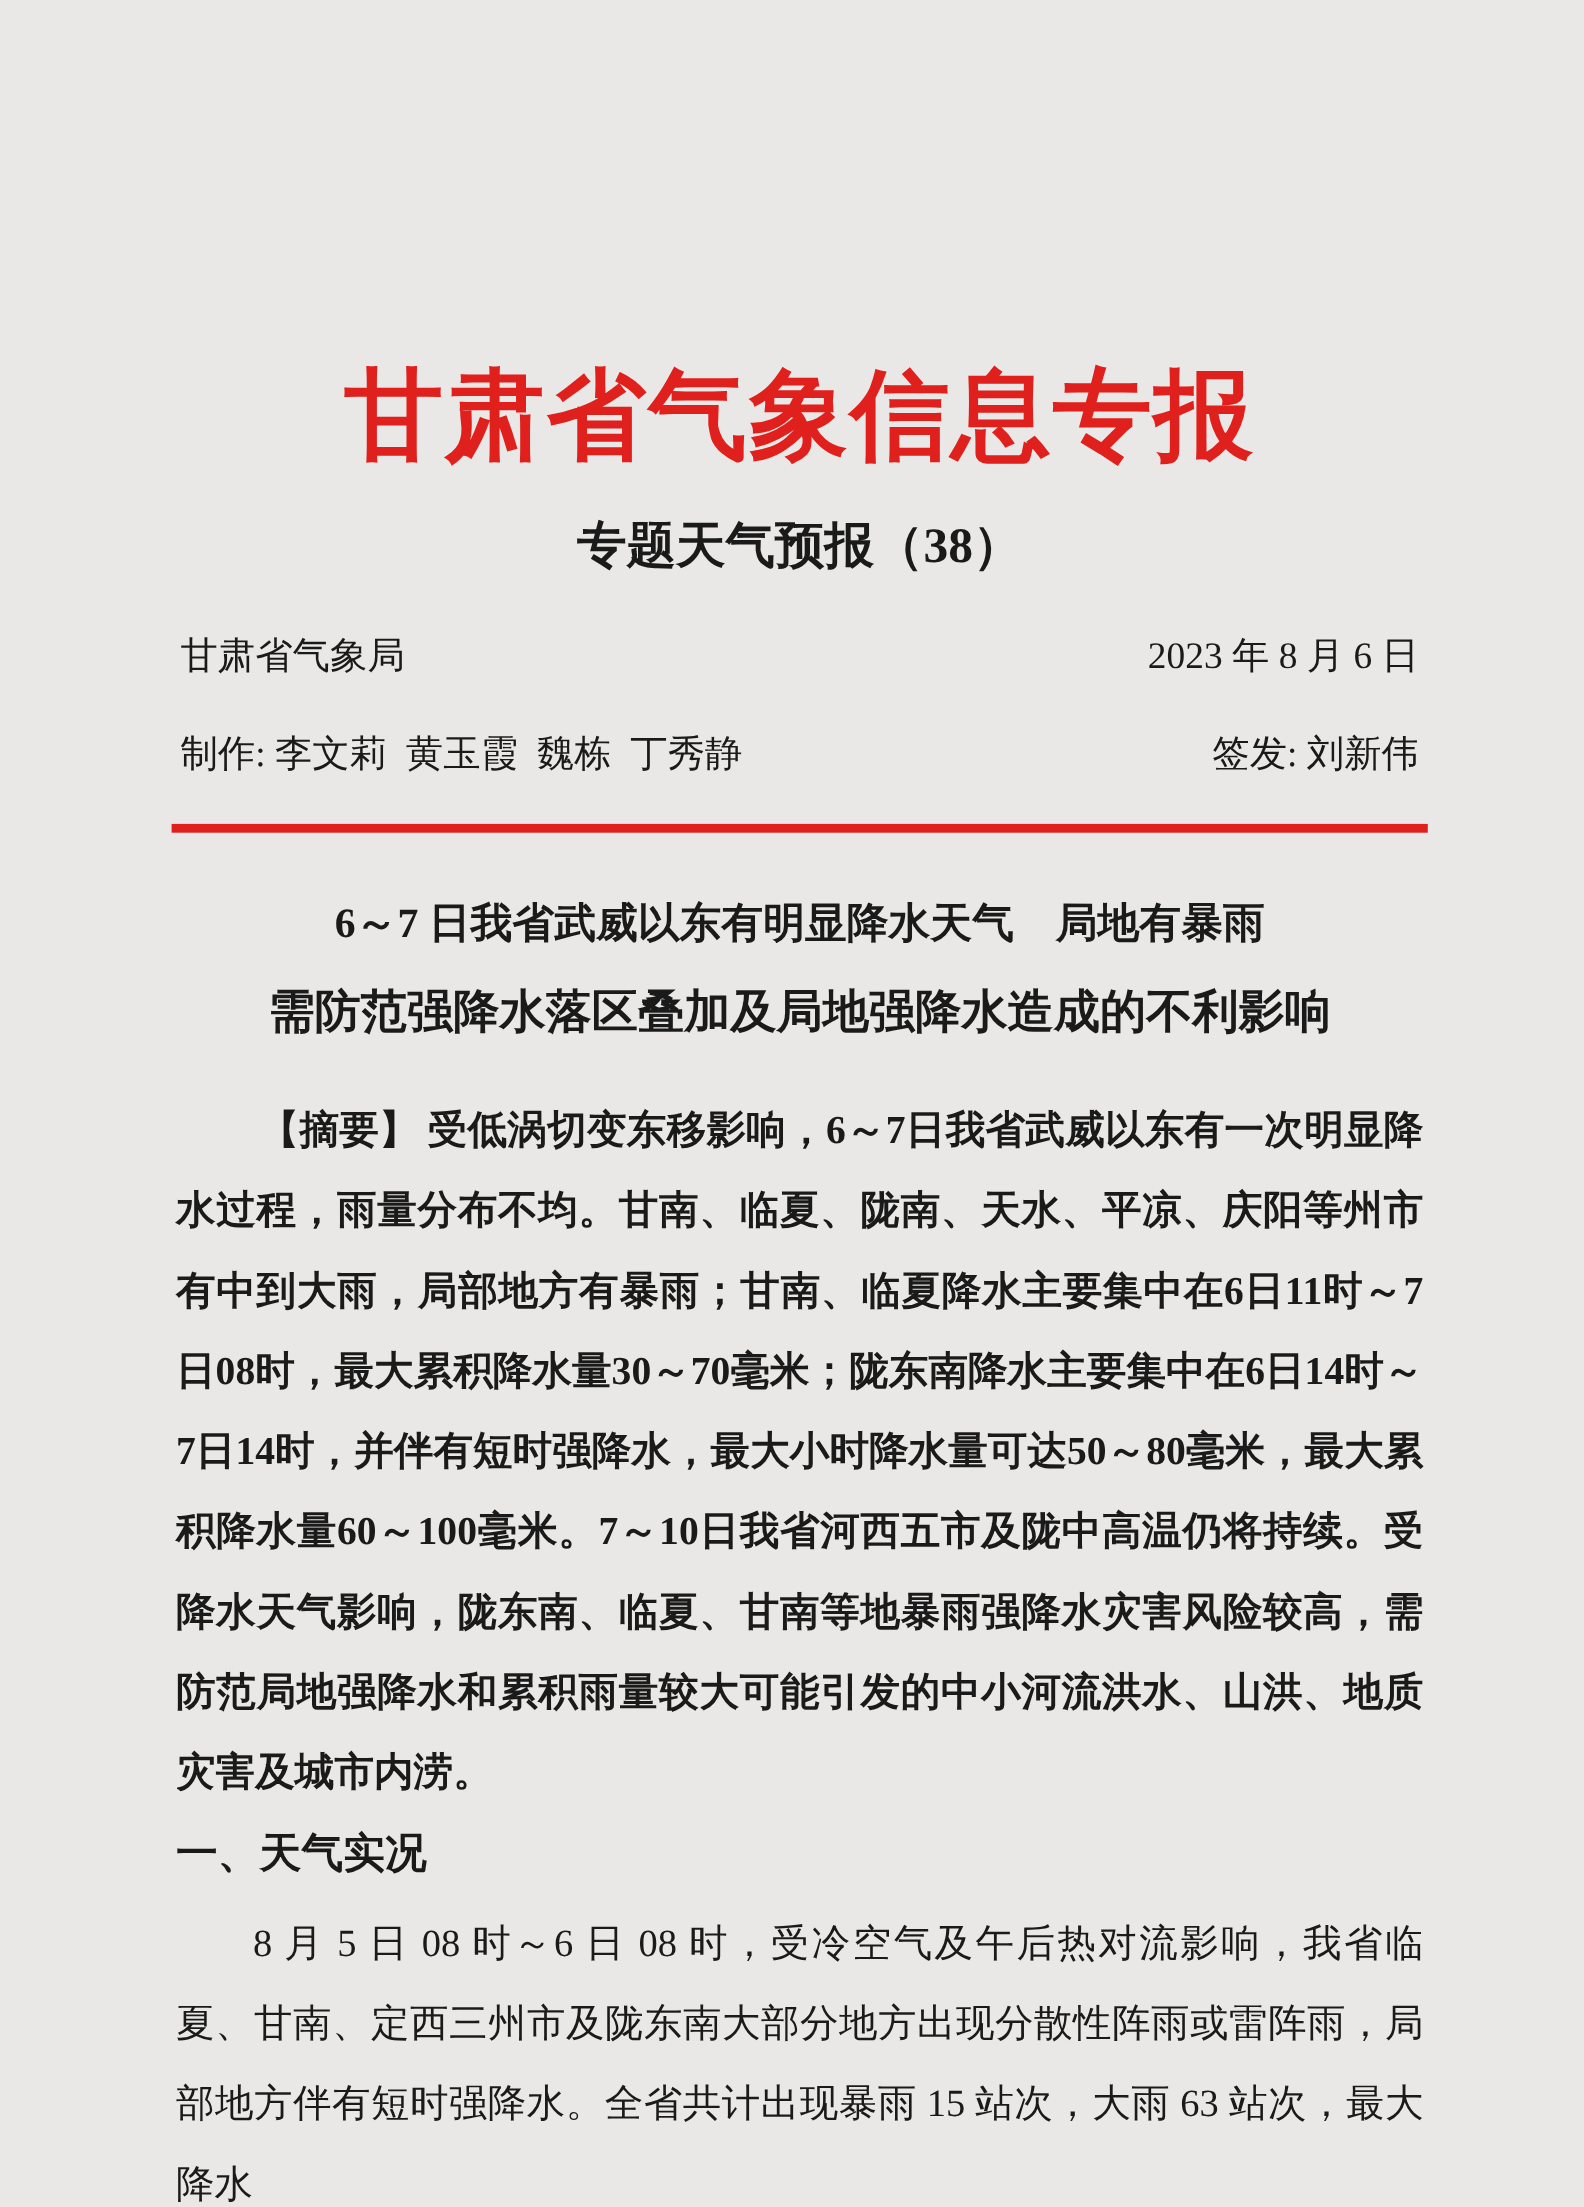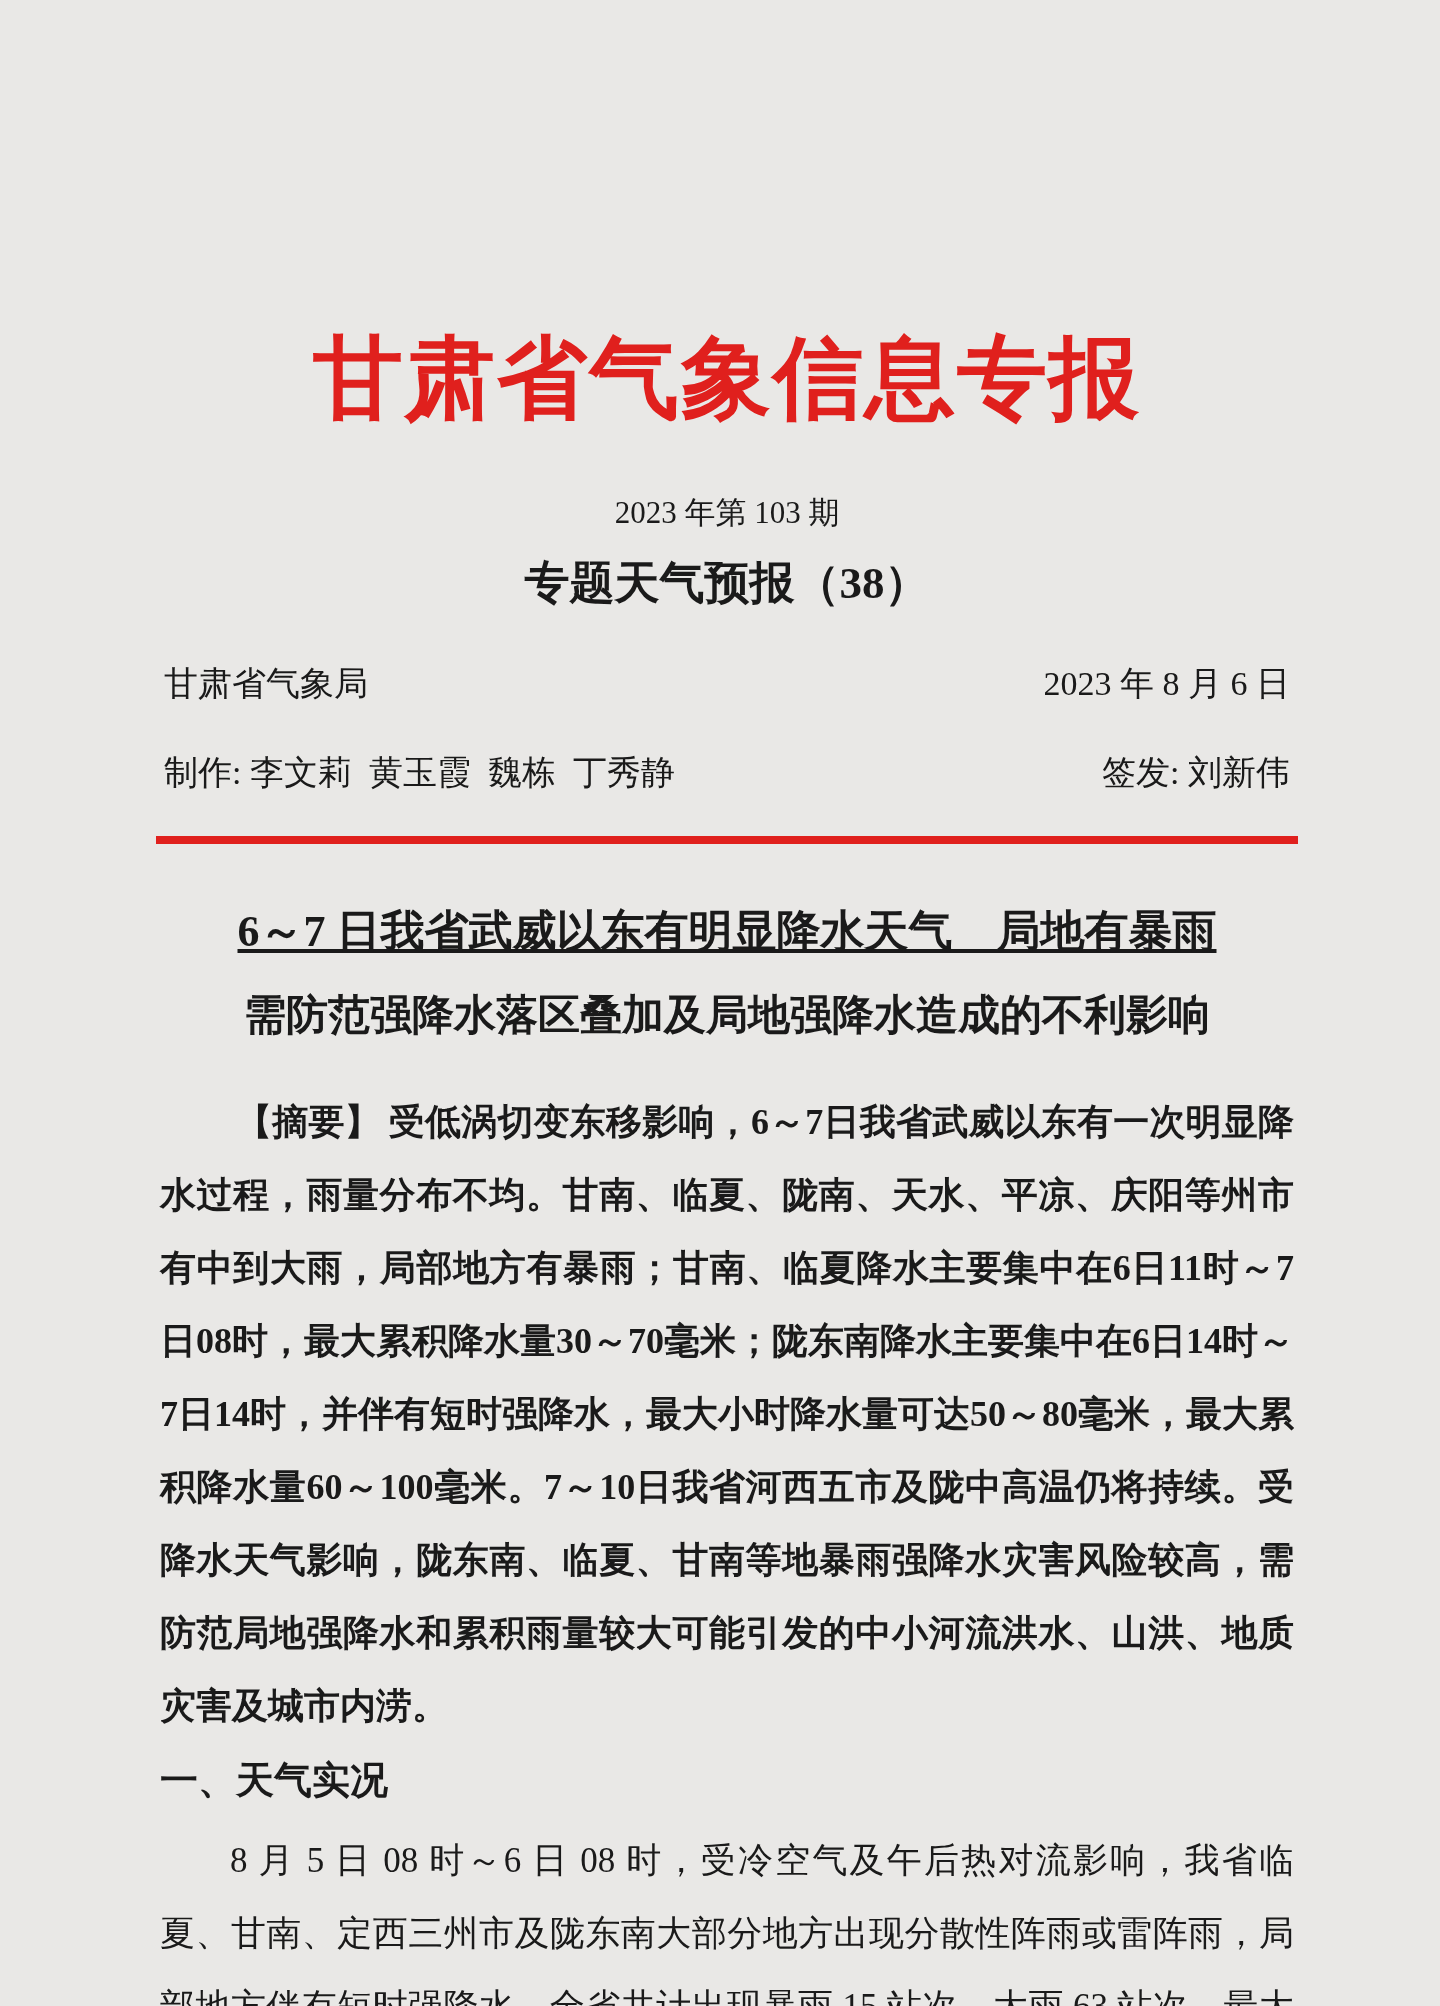--- a/index.html
+++ b/index.html
@@ -52,26 +52,25 @@
   .meta-row.first { margin-top: 40px; gap: 15px; }
   .meta-row.second { margin-top: 30px; gap: 36px; }
   .meta-row span { white-space: pre-wrap; }
   .red-rule {
     margin-top: 34px;
     height: 7px;
     background: #e0201d;
   }
   .headline-line1 {
     margin-top: 56px;
-    font-size: 44px;
+    font-size: 38px;
     line-height: 1.25;
     font-weight: 700;
     text-align: center;
     white-space: pre-wrap;
-    text-decoration: underline;
   }
   .headline-line2 {
     margin-top: 22px;
     font-size: 42px;
     line-height: 1.25;
     font-weight: 700;
     text-align: center;
   }
   .summary {
     margin-top: 36px;
@@ -103,21 +102,20 @@
   }
 </style>
 </head>
 <body>
 
 <div class="page">
   <div class="content">
 
     <div class="masthead-title">甘肃省气象信息专报</div>
 
-    <div class="issue-line">2023 年第 103 期</div>
 
     <div class="subtitle">专题天气预报（38）</div>
 
     <div class="meta-row first">
       <span>甘肃省气象局</span>
       <span>2023 年 8 月 6 日</span>
     </div>
 
     <div class="meta-row second">
       <span>制作: 李文莉  黄玉霞  魏栋  丁秀静</span>

